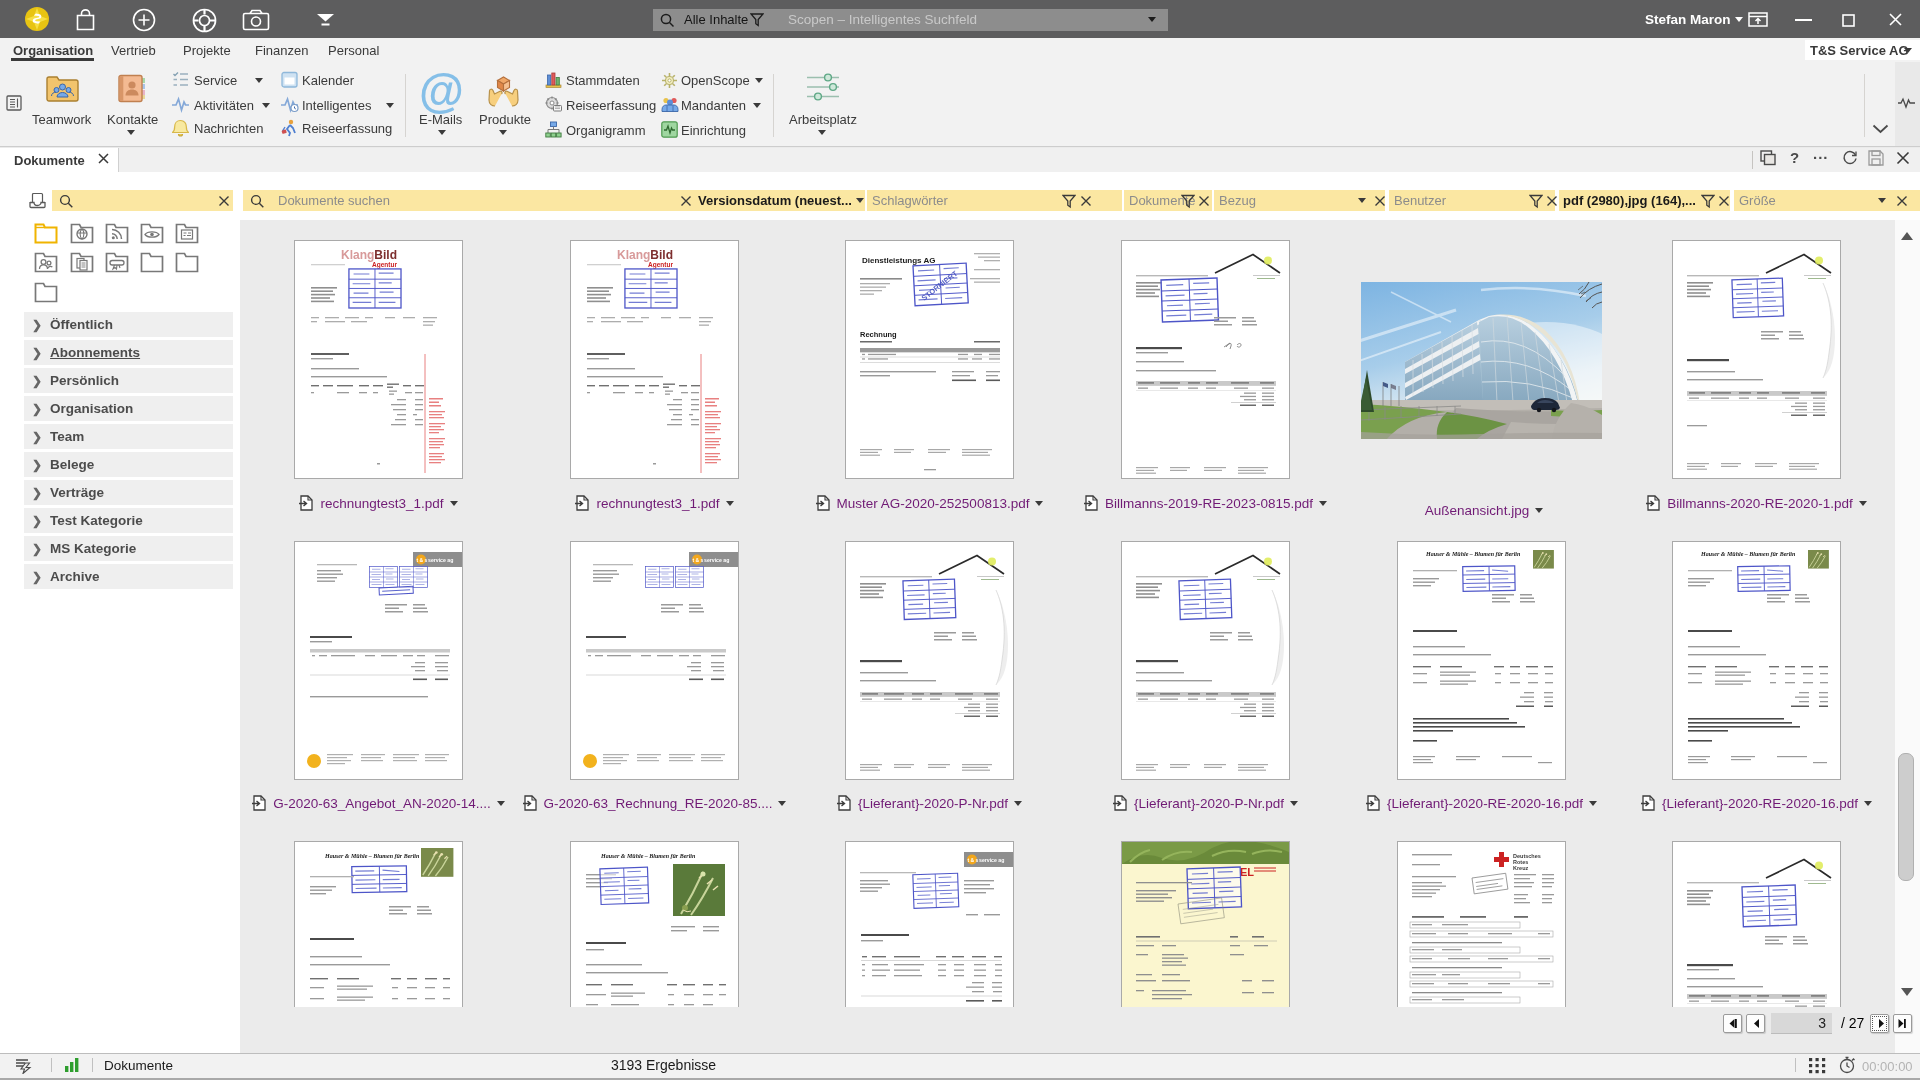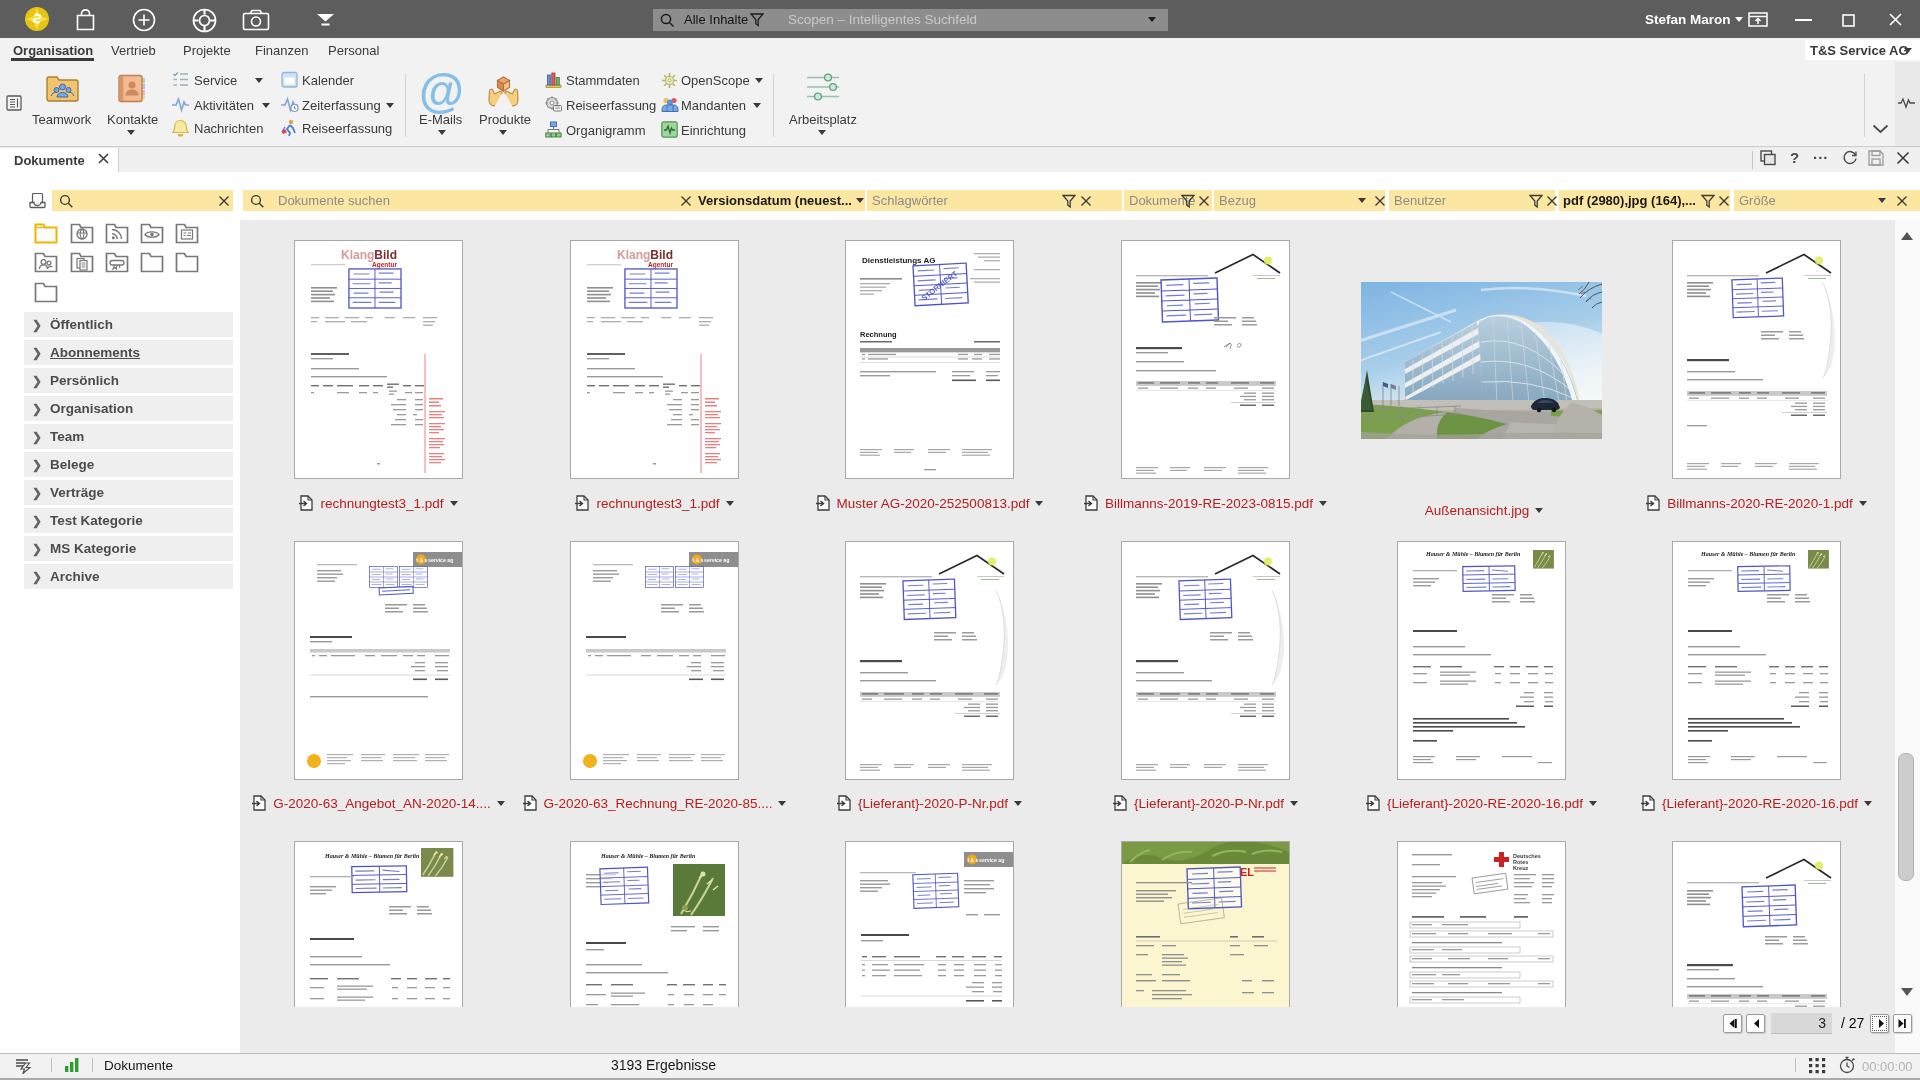--- a/index.html
+++ b/index.html
@@ -13,21 +13,21 @@
 #sidebar{position:absolute;left:0;top:220px;width:240px;height:833px;background:#ffffff;}
 #content{position:absolute;left:240px;top:220px;width:1655px;height:833px;background:#ebebeb;}
 #vscroll{position:absolute;left:1895px;top:220px;width:25px;height:833px;background:#fafafa;}
 #statusbar{position:absolute;left:0;top:1053px;width:1920px;height:25px;background:#f2f2f2;border-top:1px solid #bdbdbd;}
 #bottomstrip{position:absolute;left:0;top:1078px;width:1920px;height:2px;background:#a9a9a9;}
 .mitem{position:absolute;top:43px;font-size:13px;color:#3a3a3a;}
 .rlabel{position:absolute;font-size:13px;color:#3b3b3b;white-space:nowrap;}
 .caret{display:inline-block;width:0;height:0;border-left:4px solid transparent;border-right:4px solid transparent;border-top:5px solid #3a3a3a;}
 .sep{position:absolute;width:1px;background:#d6d4d1;}
 .card{position:absolute;width:169px;background:#fff;border:1px solid #a9a9a9;overflow:hidden;}
-.cap{position:absolute;font-size:13.5px;color:#b91c1c;white-space:nowrap;display:flex;align-items:center;justify-content:center;}
+.cap{position:absolute;font-size:13.5px;color:#701a75;white-space:nowrap;display:flex;align-items:center;justify-content:center;}
 .srowbg{position:absolute;left:24px;width:209px;height:25px;background:#efefef;display:flex;align-items:center;font-size:13.5px;font-weight:bold;color:#4c4c4c;}
 .fbox{position:absolute;top:190px;height:21px;background:#fbe7a2;}
 .ftext{position:absolute;top:190px;height:21px;display:flex;align-items:center;font-size:13px;color:#8c8c8c;white-space:nowrap;}
 </style>
 </head>
 <body>
 <div id="titlebar">
   <svg class="abs" style="left:24px;top:6px" width="26" height="26" viewBox="0 0 26 26">
       <circle cx="13" cy="13" r="12" fill="#e8c412"></circle>
       <path d="M13 2 L16 10 L24 13 L16 16 L13 24 L10 16 L2 13 L10 10 Z" fill="#f6df45"></path>
@@ -149,21 +149,21 @@
   <svg class="abs" style="left:281px;top:71px" width="17" height="17" viewBox="0 0 17 17">
       <rect x="1" y="1.5" width="15" height="14.5" rx="2" fill="#cfe2f2" stroke="#8fb8da" stroke-width="1.3"></rect>
       <rect x="3.5" y="6.5" width="10" height="7" fill="#ffffff"></rect>
     </svg>
   <div class="rlabel" style="left:302px;top:73px;">Kalender</div>
   <svg class="abs" style="left:280px;top:96px" width="19" height="17" viewBox="0 0 19 17" fill="none">
       <path d="M1 9 h4 l2.5-6 3 11 2.5-8 1.5 3 h3.5" stroke="#84a8d8" stroke-width="1.7"></path>
       <circle cx="14.5" cy="12" r="3.5" fill="#fff" stroke="#7a9cc8" stroke-width="1.2"></circle>
       <path d="M14.5 10.5 v1.7 l1.3 0.8" stroke="#3b66a8" stroke-width="1"></path>
     </svg>
-  <div class="rlabel" style="left:302px;top:98px;">Zeiterfassung</div>
+  <div class="rlabel" style="left:302px;top:98px;">Intelligentes</div>
   <div class="caret abs" style="left:386px;top:103px;"></div>
   <svg class="abs" style="left:281px;top:119px" width="17" height="18" viewBox="0 0 17 18">
       <circle cx="10" cy="3" r="2.2" fill="#e8a13c"></circle>
       <path d="M9 6 l3 3 2 5 M9 6 l-3 4 3 4 -1 3" fill="none" stroke="#4f7fd0" stroke-width="1.8"></path>
       <path d="M4 8 l-2.5 4" stroke="#4f7fd0" stroke-width="1.4"></path>
       <rect x="1" y="11" width="4.5" height="3.5" rx="0.8" fill="#d05050" transform="rotate(-18 3 13)"></rect>
     </svg>
   <div class="rlabel" style="left:302px;top:121px;">Reiseerfassung</div>
 
   <div class="sep" style="left:405px;top:74px;height:63px;"></div>

